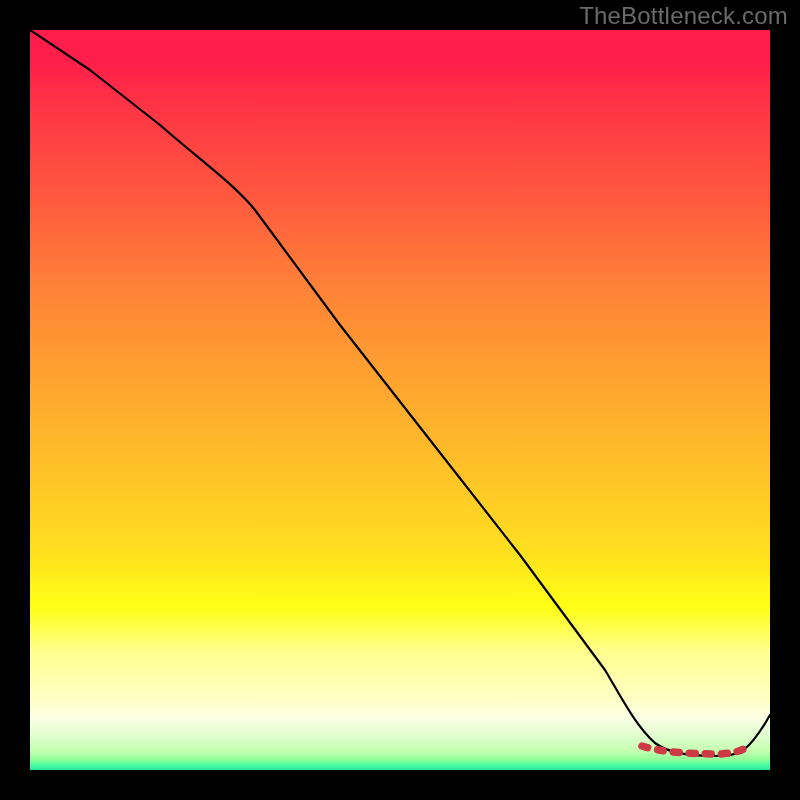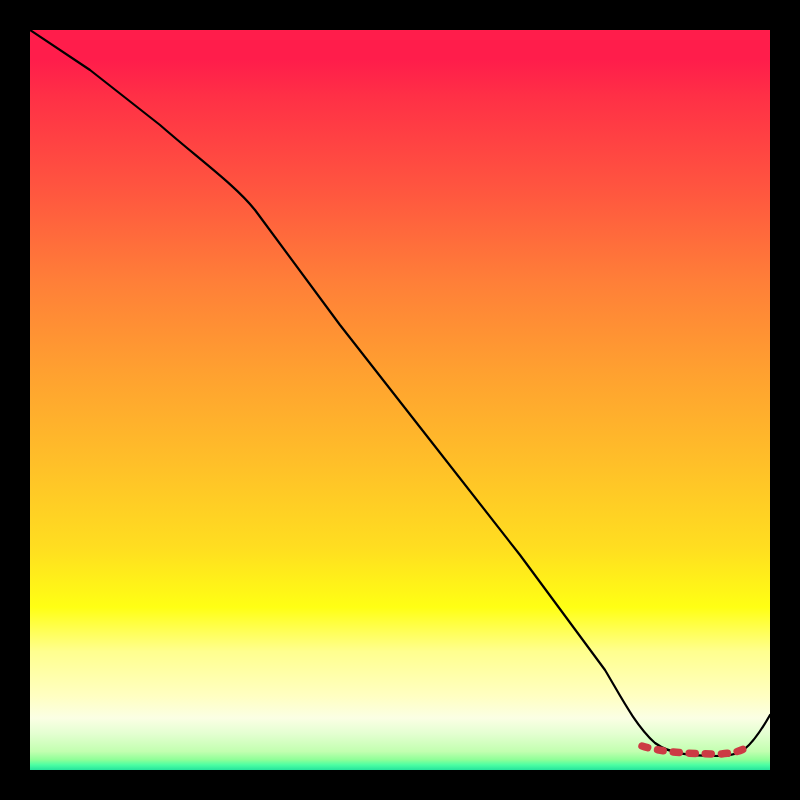--- a/index.html
+++ b/index.html
@@ -76,20 +76,21 @@
     stroke-width: 7.5;
     fill: none;
     stroke-linecap: round;
     stroke-dasharray: 6 10;
   }
 </style>
 </head>
 <body>
 
 <div class="frame">
+  <div class="watermark">TheBottleneck.com</div>
 
   <div class="plot-area">
     <div class="gradient-bg"></div>
 
     <svg class="curve" viewBox="0 0 740 740" preserveAspectRatio="none">
       <path class="line" d="M 0 0
                L 60 40
                L 130 95
                C 170 130, 205 155, 225 180
                L 310 295

